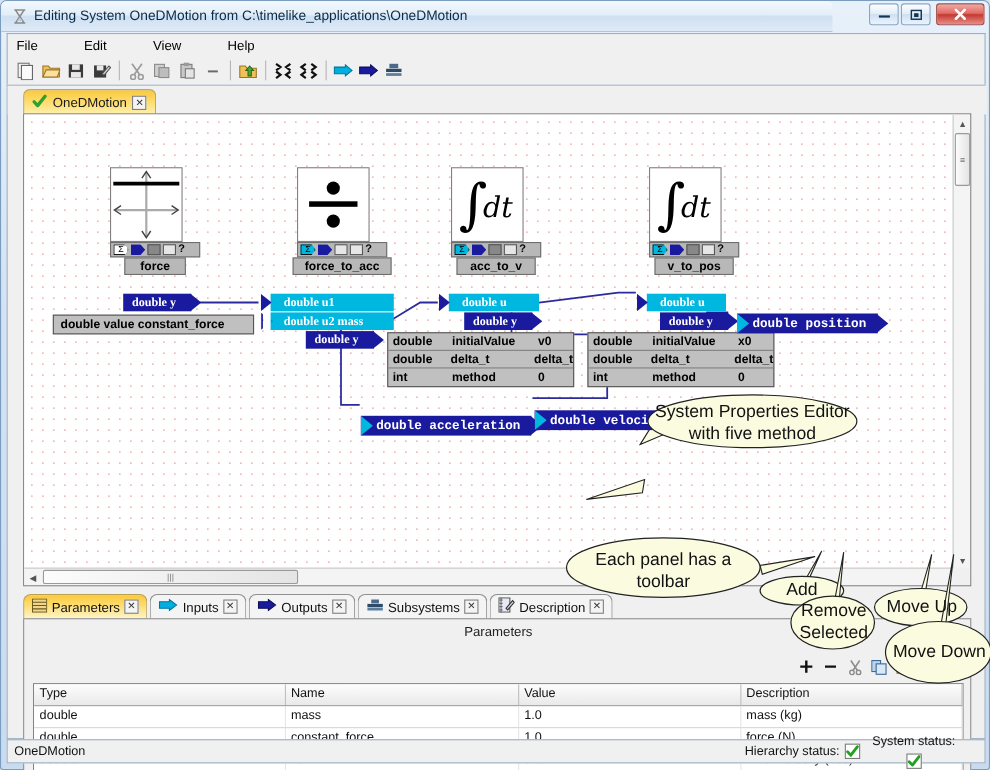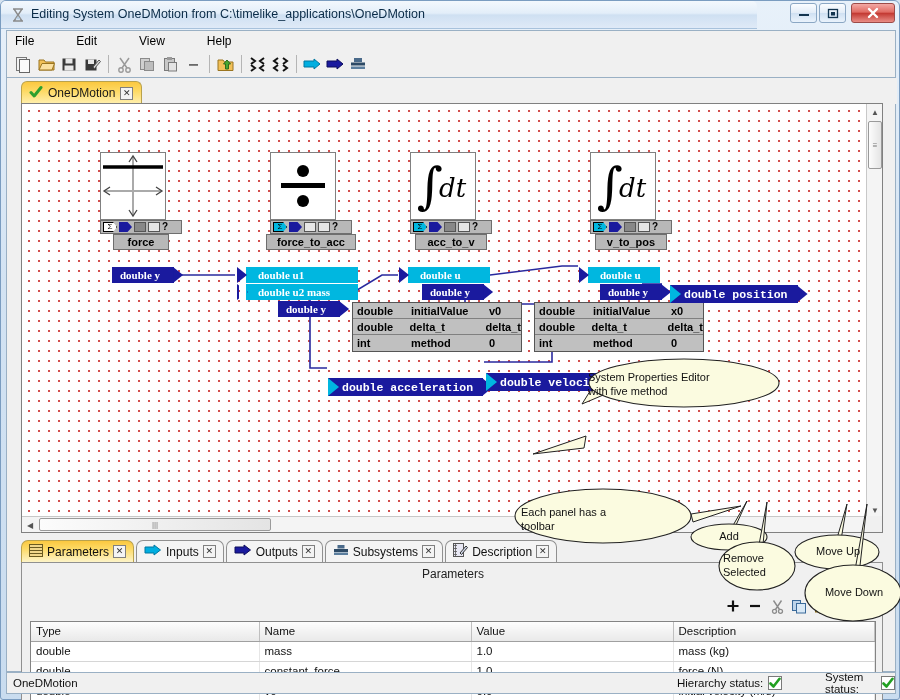--- a/index.html
+++ b/index.html
@@ -267,22 +267,22 @@
     height: 18px; display: flex; align-items: center;
     padding: 0 6px; white-space: nowrap;
   }
 
   
   #wires { position: absolute; left: 0; top: 0; width: 846px; height: 414px; pointer-events: none; }
 
   
   .callout-text {
     position: absolute;
-    display: flex; align-items: flex-start; justify-content: center;
-    text-align: center; font-size: 11px; color: #111;
+    display: flex; align-items: center; justify-content: center;
+    text-align: center; font-size: 16px; color: #111;
     font-family: "Liberation Sans", sans-serif;
     line-height: 1.25;
     pointer-events: none;
   }
 
   
   #panel {
     position: absolute; left: 14px; top: 462px; width: 862px; height: 196px;
   }
   #panel-tabs {
@@ -540,20 +540,21 @@
           <div class="blk-bar" style="width:82px;">
             <span class="bb-sigma gray">Σ</span>
             <span class="bb-arrow"></span>
             <span class="bb-sq dark"></span>
             <span class="bb-sq light"></span>
             <span class="bb-q">?</span>
           </div>
           <div class="blk-name" style="width:56px;margin-left:13px;">force</div>
         </div>
         <div class="port out" style="left:90px; top:163px;">double y</div>
+        <div class="valuebox" style="left:26px; top:182px; width:183px;">double value  constant_force</div>
 
         <div class="blk" style="left:248px; top:48px;">
           <div class="blk-icon" style="width:66px;height:68px;">
             <svg width="64" height="66" viewBox="0 0 64 66">
               <circle cx="32" cy="18" r="6" fill="#000"></circle>
               <rect x="10" y="30" width="44" height="5" fill="#000"></rect>
               <circle cx="32" cy="48" r="6" fill="#000"></circle>
             </svg>
           </div>
           <div class="blk-bar" style="width:82px;">
@@ -843,21 +844,21 @@
   <div id="statusbar">
     <span id="status-left">OneDMotion</span>
     <span class="status-group" style="left:670px;">
       <span>Hierarchy status:</span>
       <span class="chk">
         <svg width="12" height="12" viewBox="0 0 12 12">
           <path d="M1.5 6.5 L4.5 9.5 L10.5 1.8" stroke="#22a022" stroke-width="2.6" fill="none" stroke-linecap="round" stroke-linejoin="round"></path>
         </svg>
       </span>
     </span>
-    <span class="status-group" style="left:818px;">
+    <span class="status-group" style="left:786px;flex-direction:column;">
       <span>System status:</span>
       <span class="chk">
         <svg width="12" height="12" viewBox="0 0 12 12">
           <path d="M1.5 6.5 L4.5 9.5 L10.5 1.8" stroke="#22a022" stroke-width="2.6" fill="none" stroke-linecap="round" stroke-linejoin="round"></path>
         </svg>
       </span>
     </span>
   </div>
 </div>
 

